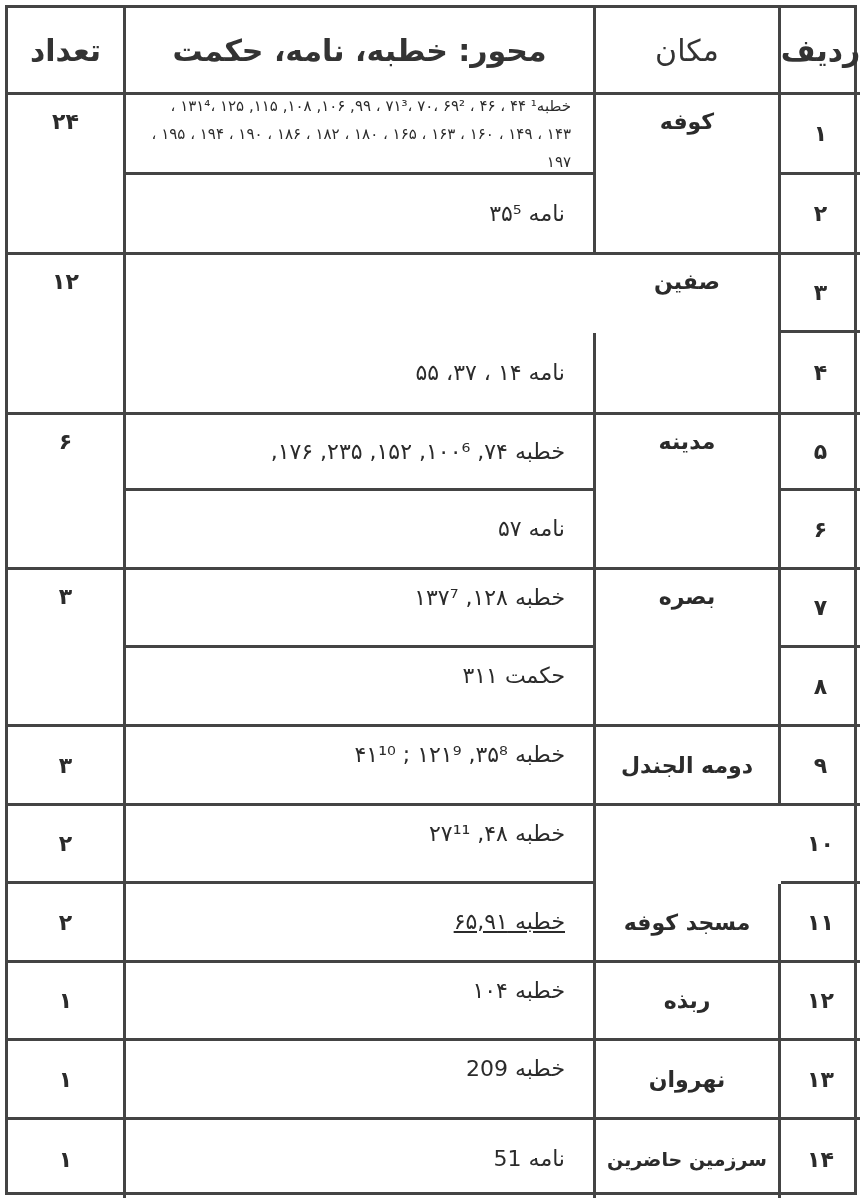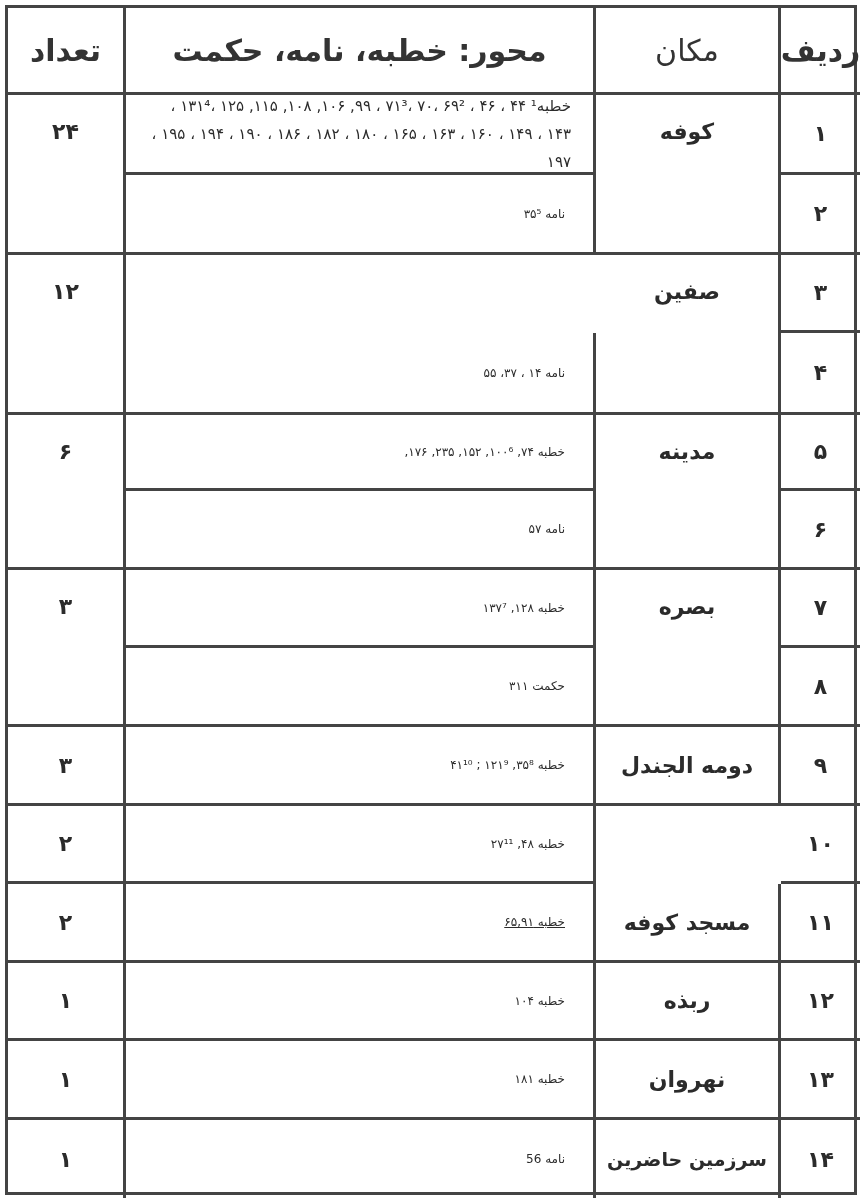--- a/index.html
+++ b/index.html
@@ -20,23 +20,23 @@
     box-sizing: border-box;
     direction: rtl;
     display: flex;
     align-items: center;
     justify-content: center;
     font-size: 20px;
   }
   .cell.last-col { border-right: none; }
   .cell.last-row { border-bottom: none; }
   .hdr { font-size: 30px; font-weight: bold; color: #333; }
-  .topic { justify-content: flex-start; padding-right: 28px; font-size: 12px; line-height: 28px; }
+  .topic { justify-content: flex-start; padding-right: 28px; font-size: 22px; line-height: 28px; }
   .topic.multi { padding-right: 22px; font-size: 15px; }
-  .top-align { align-items: flex-start; padding-top: 24px; }
+  .top-align { align-items: flex-start; padding-top: 14px; }
   .place { font-size: 22px; font-weight: bold; }
   .count { font-size: 22px; font-weight: bold; }
   .rownum { font-size: 22px; font-weight: bold; }
   .place.small { font-size: 19px; }
 </style>
 </head>
 <body>
 
 <div class="grid">
 
@@ -88,21 +88,21 @@
   <div class="cell topic" style="grid-column:2;grid-row:12;text-decoration:underline;">خطبه ۶۵,۹۱</div>
   <div class="cell place" style="grid-column:3;grid-row:12;">مسجد کوفه</div>
   <div class="cell rownum last-col" style="grid-column:4;grid-row:12;">۱۱</div>
 
   <div class="cell count" style="grid-column:1;grid-row:13;">۱</div>
   <div class="cell topic top-align" style="grid-column:2;grid-row:13;justify-content:flex-start;">خطبه ۱۰۴</div>
   <div class="cell place" style="grid-column:3;grid-row:13;">ربذه</div>
   <div class="cell rownum last-col" style="grid-column:4;grid-row:13;">۱۲</div>
 
   <div class="cell count" style="grid-column:1;grid-row:14;">۱</div>
-  <div class="cell topic top-align" style="grid-column:2;grid-row:14;justify-content:flex-start;">خطبه ۱۸۱</div>
+  <div class="cell topic top-align" style="grid-column:2;grid-row:14;justify-content:flex-start;">خطبه 209</div>
   <div class="cell place" style="grid-column:3;grid-row:14;">نهروان</div>
   <div class="cell rownum last-col" style="grid-column:4;grid-row:14;">۱۳</div>
 
   <div class="cell count last-row" style="grid-column:1;grid-row:15;">۱</div>
-  <div class="cell topic last-row" style="grid-column:2;grid-row:15;">نامه 56</div>
+  <div class="cell topic last-row" style="grid-column:2;grid-row:15;">نامه 51</div>
   <div class="cell place small last-row" style="grid-column:3;grid-row:15;">سرزمین حاضرین</div>
   <div class="cell rownum last-col last-row" style="grid-column:4;grid-row:15;">۱۴</div>
 </div>
 
 </body></html>

